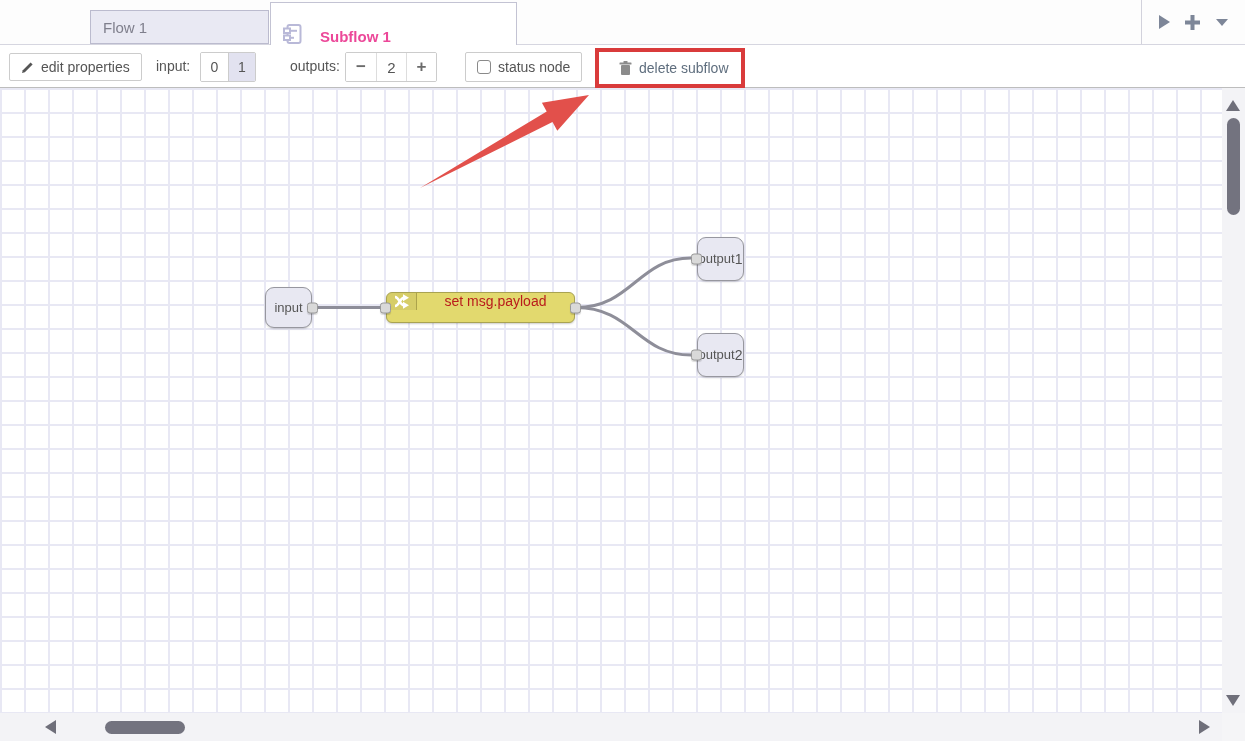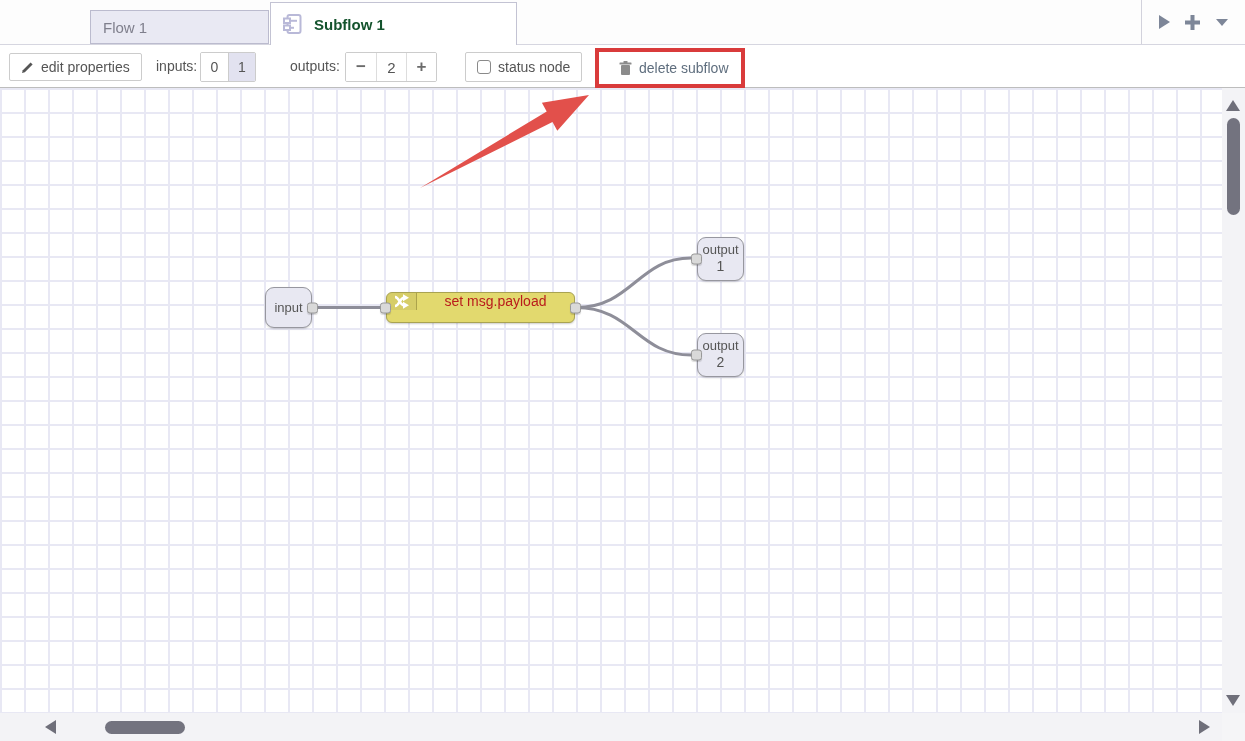--- a/index.html
+++ b/index.html
@@ -8,22 +8,22 @@
   .stage { position:relative; width:1245px; height:741px; background:#fff; }
 
   
   .tabbar { position:absolute; left:0; top:0; width:1245px; height:45px;
     background:#fdfdfd; border-bottom:1px solid #d6d6e0; }
   .tab-inactive { position:absolute; left:90px; top:10px; width:179px; height:34px;
     background:#e9e9f3; border:1px solid #bbbbce; display:flex; align-items:center;
     padding-left:12px; color:#7f7f8c; font-size:15px; cursor:pointer; }
   .tab-active { position:absolute; left:270px; top:2px; width:247px; height:43px;
     background:#ffffff; border:1px solid #c3c3d3; border-bottom:none; z-index:2;
-    display:flex; align-items:center; gap:10px; padding-left:11px;
-    color:#14532d; font-size:15px; font-weight:bold; cursor:pointer; }
+    display:flex; align-items:flex-end; gap:16px; padding-left:11px;
+    color:#ec4899; font-size:15px; font-weight:bold; cursor:pointer; }
   .tabbar-right { position:absolute; right:0; top:0; height:44px; width:104px;
     border-left:1px solid #d2d2dc; display:flex; align-items:center;
     justify-content:space-around; padding:0 10px; }
   .play-tri { width:0; height:0; border-left:11px solid #7d8698;
     border-top:7px solid transparent; border-bottom:7px solid transparent; cursor:pointer; }
   .chev-down { width:0; height:0; border-top:7px solid #7d8698;
     border-left:6px solid transparent; border-right:6px solid transparent; cursor:pointer; }
 
   
   .toolbar { position:absolute; left:0; top:45px; width:1245px; height:43px;
@@ -57,21 +57,21 @@
     background-image:
       linear-gradient(to right,  #e8e8f4 2px, transparent 2px),
       linear-gradient(to bottom, #e8e8f4 2px, transparent 2px);
     background-size:24px 24px; }
   .canvas svg.overlay { position:absolute; left:0; top:0; pointer-events:none; }
 
   .fnode { position:absolute; background:#e8e8f2; border:1px solid #97979f;
     border-radius:9px; box-shadow:0 1px 2px rgba(0,0,0,0.18);
     display:flex; align-items:center; justify-content:center;
     color:#555; font-size:13px; cursor:pointer; }
-  .fnode.two-line { flex-direction:column; line-height:1.15; }
+  .fnode.two-line { flex-direction:row; line-height:1.15; }
   .fnode .num { font-size:14px; }
   .change-node { position:absolute; background:#e2d96e; border:1px solid #a9a352;
     border-radius:6px; box-shadow:0 1px 2px rgba(0,0,0,0.2); display:flex;
     align-items:flex-start; color:#b91c1c; font-size:14px; cursor:pointer; }
   .change-icon { width:30px; background:rgba(0,0,0,0.05);
     border-right:1px solid rgba(120,110,40,0.45); display:flex; align-items:center;
     justify-content:center; border-radius:5px 0 0 5px; }
   .change-label { flex:1; display:flex; align-items:center; justify-content:center; }
   .port { position:absolute; width:11px; height:11px; background:#d9d9d9;
     border:1px solid #999; border-radius:3px; box-shadow:0 1px 1px rgba(0,0,0,0.15);
@@ -132,21 +132,21 @@
   <div class="toolbar">
     <button class="tb-btn" style="left:9px; top:8px;">
       <span style="display:flex;">
         <svg width="13" height="13" viewBox="0 0 13 13">
           <path d="M1 12 L1.8 9.2 9.6 1.4 11.6 3.4 3.8 11.2 Z" fill="#555"></path>
         </svg>
       </span>
       <span>edit properties</span>
     </button>
 
-    <span class="tb-label" style="left:156px;">inputs:</span>
+    <span class="tb-label" style="left:156px;">input:</span>
     <div class="toggle-group">
       <div class="toggle-opt">0</div>
       <div class="toggle-opt sel">1</div>
     </div>
 
     <span class="tb-label" style="left:290px;">outputs:</span>
     <div class="stepper">
       <div class="step-cell step-btn">−</div>
       <div class="step-cell">2</div>
       <div class="step-cell step-btn">+</div>

